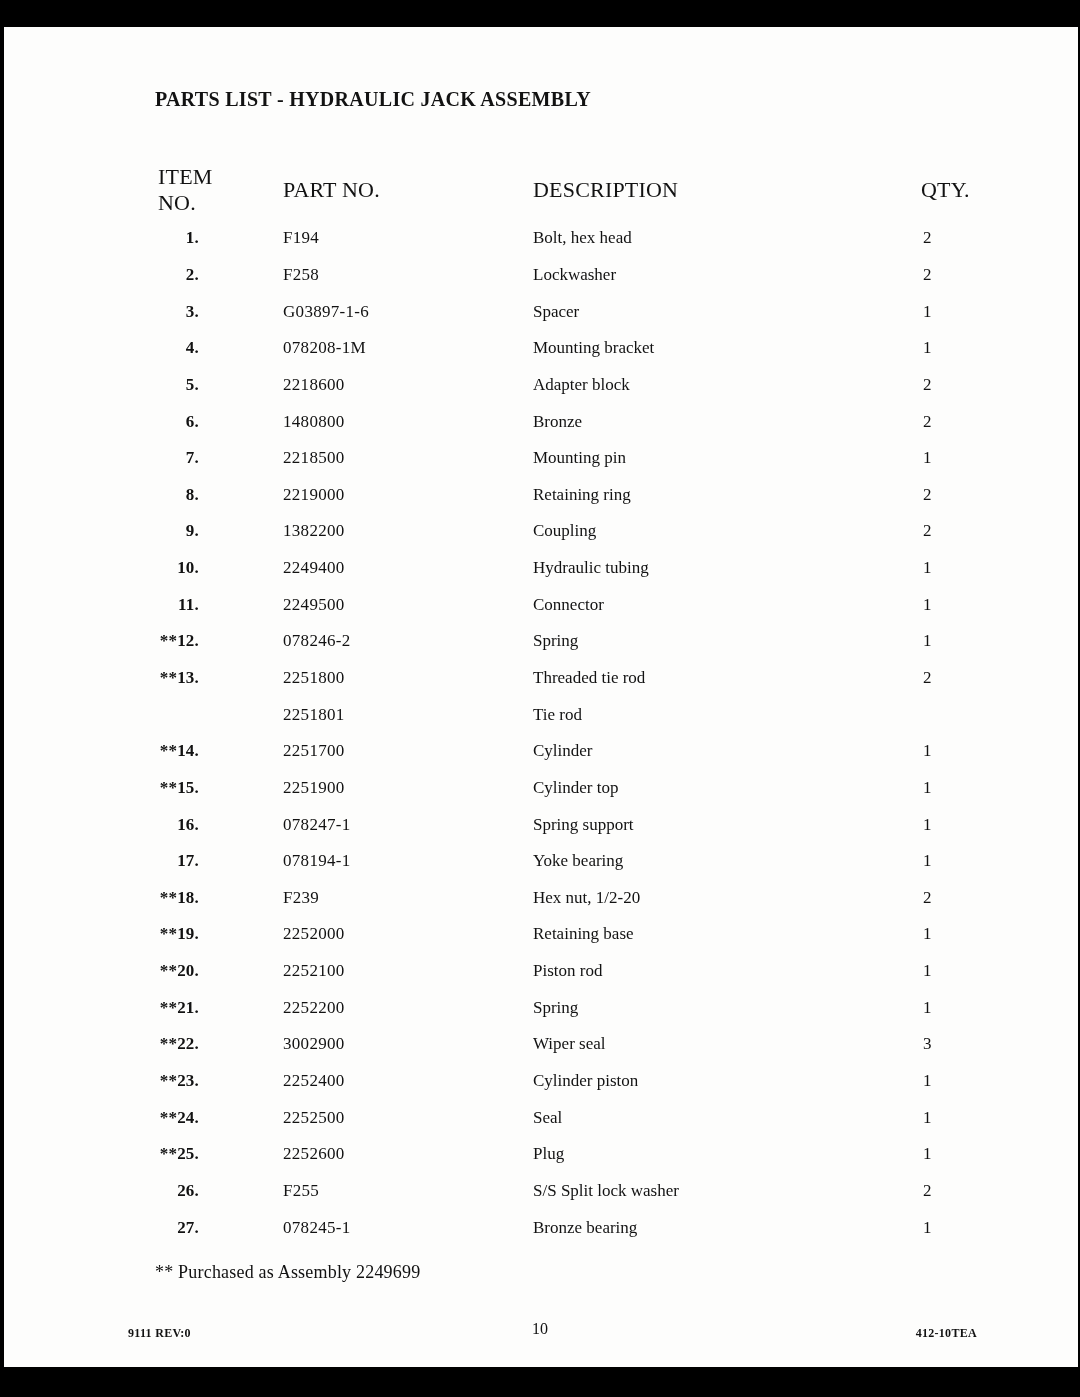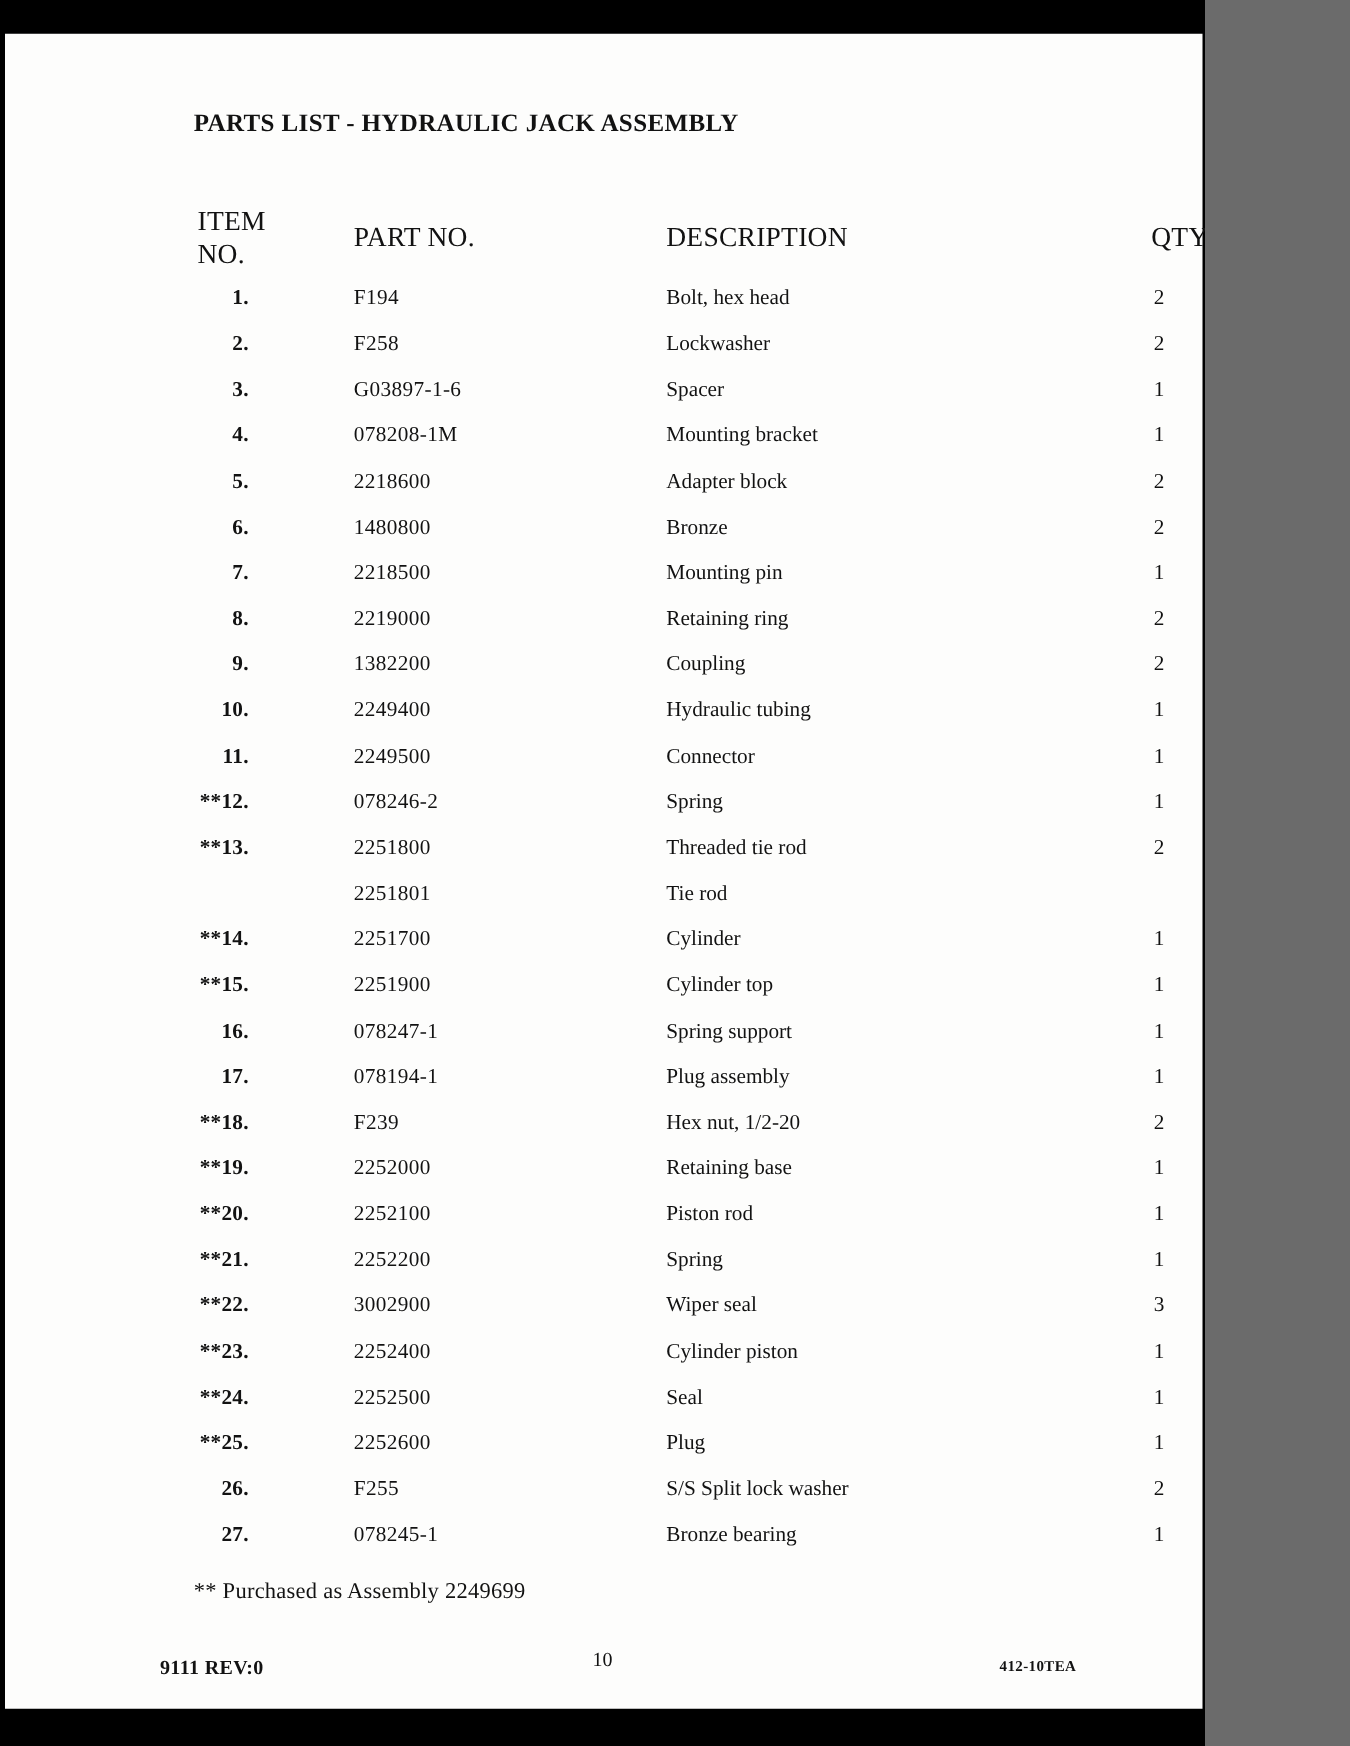--- a/index.html
+++ b/index.html
@@ -1,18 +1,18 @@
 <!DOCTYPE html>
 <html><head>
 <meta charset="utf-8">
 <style>
   html,body{margin:0;padding:0;background:#6b6b6b;}
   .page{
     position:relative;
-    width:964px;height:1397px;
+    width:1080px;height:1397px;
     background:#fdfdfc;
     overflow:hidden;
     font-family:"Liberation Serif","DejaVu Serif",serif;
     color:#121212;
   }
   
   .bar-top{position:absolute;top:0;left:0;width:100%;height:27px;background:#000;}
   .bar-bottom{position:absolute;bottom:0;left:0;width:100%;height:30px;background:#000;}
   .bar-left{position:absolute;top:0;left:0;width:4px;height:100%;background:#000;}
   .bar-right{position:absolute;top:0;right:0;width:2px;height:100%;background:#000;}
@@ -42,21 +42,21 @@
   .c-part{padding-left:48px;letter-spacing:.3px;}
   .c-desc{padding-left:48px;}
   .c-qty{padding-left:50px;}
 
   .footnote{
     position:absolute;top:1262px;left:155px;
     font-size:18px;letter-spacing:.2px;
   }
   .footer-left{
     position:absolute;top:1326px;left:128px;
-    font-size:16px;font-weight:bold;letter-spacing:.3px;
+    font-size:12px;font-weight:bold;letter-spacing:.3px;
   }
   .footer-center{
     position:absolute;top:1320px;left:0;width:100%;
     text-align:center;font-size:16px;
   }
   .footer-right{
     position:absolute;top:1326px;right:103px;
     font-size:12px;font-weight:bold;letter-spacing:.3px;
   }
 </style>
@@ -178,21 +178,21 @@
     </div>
       <div class="row grid">
       <div class="c-item">16.</div>
       <div class="c-part">078247-1</div>
       <div class="c-desc">Spring support</div>
       <div class="c-qty">1</div>
     </div>
       <div class="row grid">
       <div class="c-item">17.</div>
       <div class="c-part">078194-1</div>
-      <div class="c-desc">Plug assembly</div>
+      <div class="c-desc">Yoke bearing</div>
       <div class="c-qty">1</div>
     </div>
       <div class="row grid">
       <div class="c-item">**18.</div>
       <div class="c-part">F239</div>
       <div class="c-desc">Hex nut, 1/2-20</div>
       <div class="c-qty">2</div>
     </div>
       <div class="row grid">
       <div class="c-item">**19.</div>

